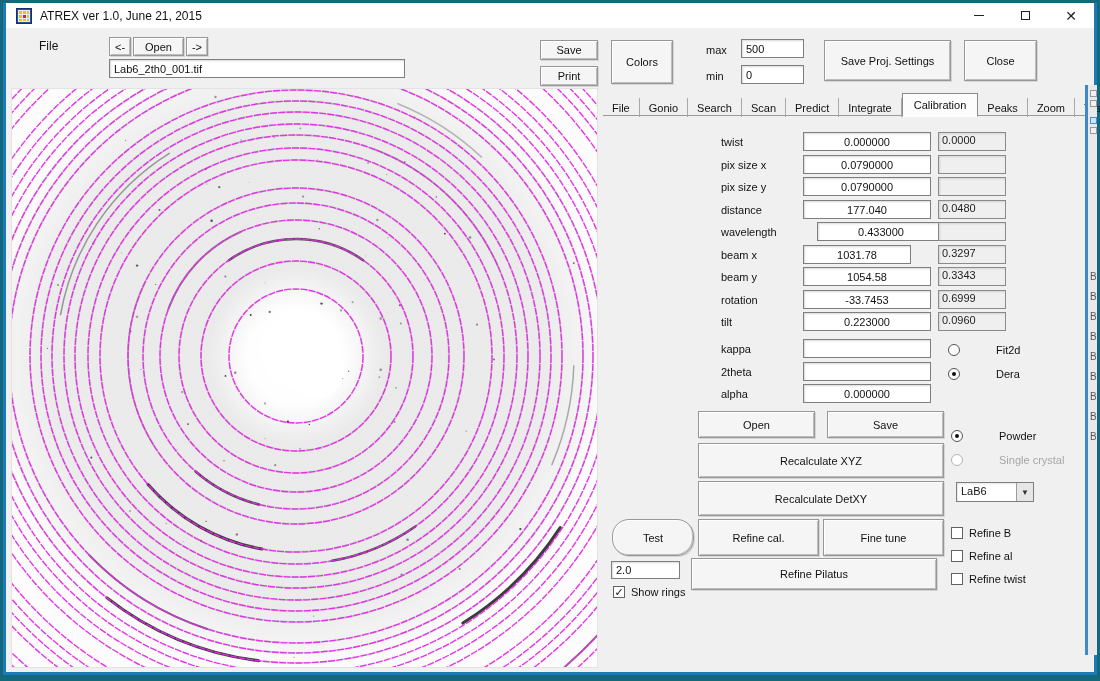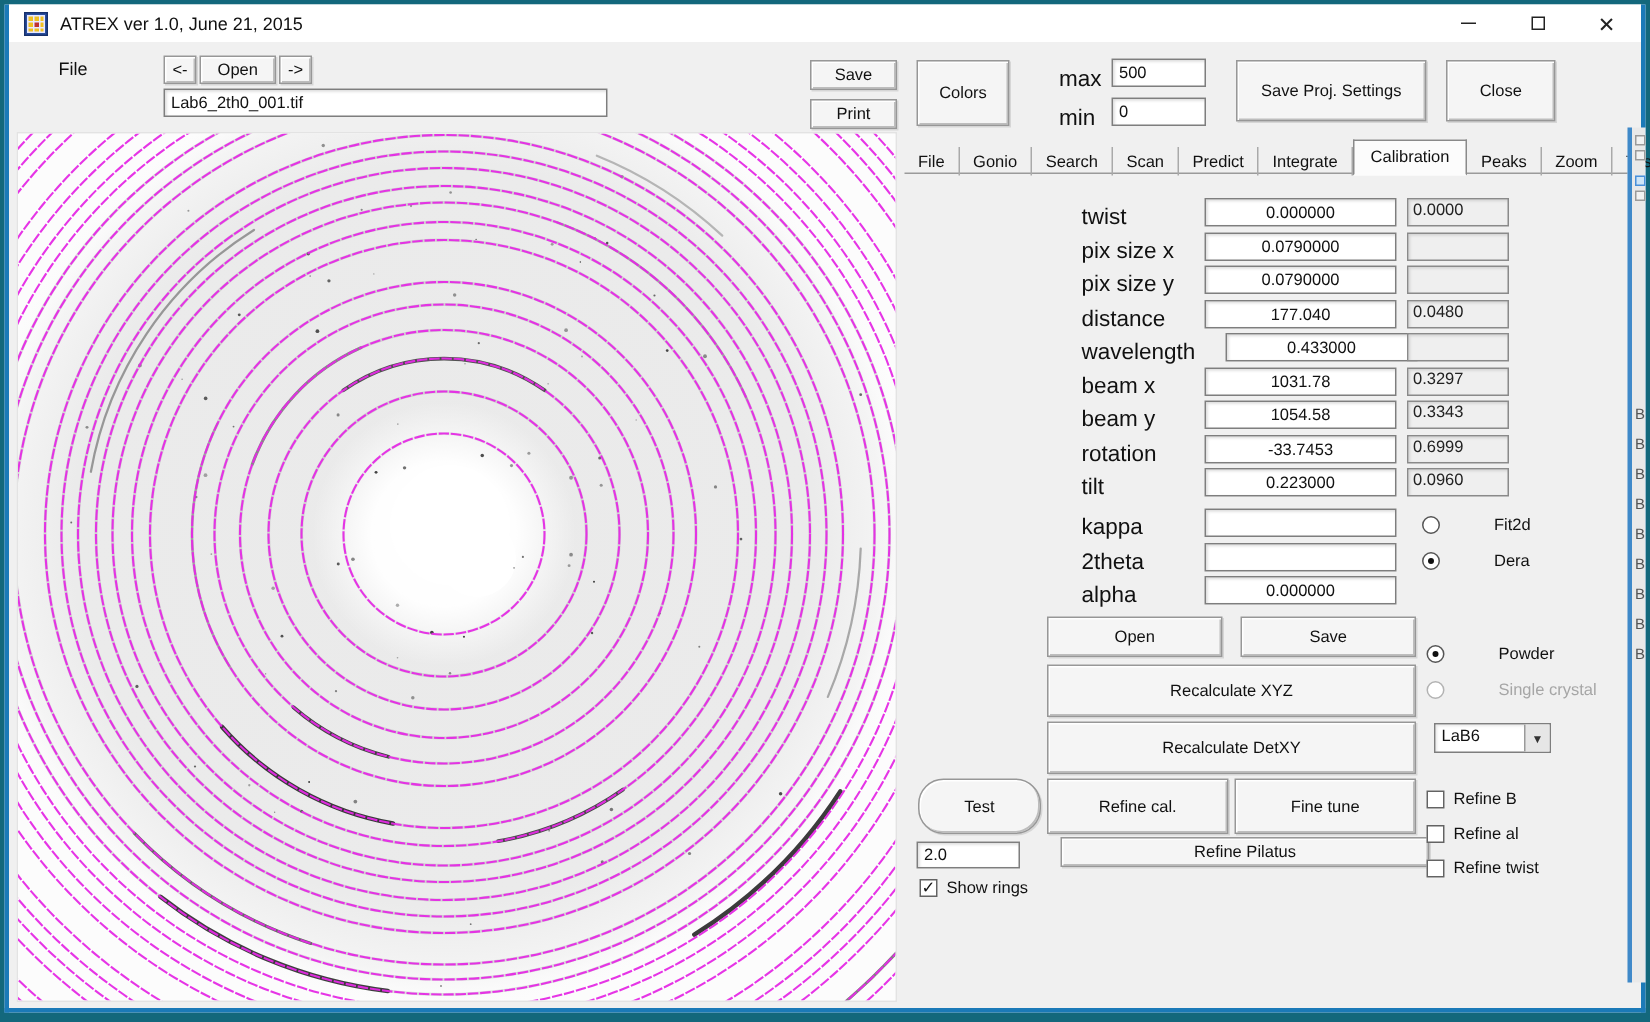--- a/index.html
+++ b/index.html
@@ -23,21 +23,21 @@
   .toolbar { position:absolute; left:0; top:25px; width:100%; height:61px; background:#f0f0f0; }
   .menu-file { position:absolute; left:27px; top:9px; font-size:12px; color:#111; padding:2px 6px; }
 
   .btn { background:#f5f5f5; border:1px solid #979797; color:#111; font-size:11px;
          display:flex; align-items:center; justify-content:center; text-align:center;
          box-shadow: inset 1px 1px 0 #ffffff, inset -1px -1px 0 #bdbdbd, 1px 1px 0 #d6d6d6;
          font-family:"Liberation Sans", sans-serif; position:absolute; cursor:default; }
   .tbx { background:#ffffff; border:1px solid #7e7e7e; font-size:11px; color:#111;
          box-shadow: inset 1px 1px 2px rgba(0,0,0,0.15); position:absolute;
          font-family:"Liberation Sans", sans-serif; padding:0 4px; outline:none; }
-  .lbl { position:absolute; font-size:15px; color:#111; }
+  .lbl { position:absolute; font-size:11px; color:#111; }
 
   .image-panel { position:absolute; left:5px; top:85px; width:587px; height:580px;
                  background:#fdfdfd; overflow:hidden; border:1px solid #e3e3e3; }
 
   .right-panel { position:absolute; left:597px; top:85px; width:492px; height:580px; }
 
   .tabstrip { position:absolute; left:0; top:5px; width:490px; height:23px;
               border-bottom:1px solid #9a9a9a; white-space:nowrap; }
   .tab { display:inline-block; font-size:11px; color:#111; padding:4px 9px 3px 9px;
          border-right:1px solid #a9a9a9; position:relative; top:3px; }
@@ -312,21 +312,21 @@
         <span class="lbl" style="left: 118px; top: 93px;">pix size y</span>
         <input class="tbx" value="0.0790000" style="left: 200px; top: 89px; width: 128px; height: 19px; text-align: center;">
         <div class="sigma" style="left: 335px; top: 89px; width: 68px; height: 19px;"></div>
         <span class="lbl" style="left: 118px; top: 116px;">distance</span>
         <input class="tbx" value="177.040" style="left: 200px; top: 112px; width: 128px; height: 19px; text-align: center;">
         <div class="sigma" style="left: 335px; top: 112px; width: 68px; height: 19px;">0.0480</div>
         <span class="lbl" style="left: 118px; top: 138px;">wavelength</span>
         <input class="tbx" value="0.433000" style="left: 214px; top: 134px; width: 128px; height: 19px; text-align: center;">
         <div class="sigma" style="left: 335px; top: 134px; width: 68px; height: 19px;"></div>
         <span class="lbl" style="left: 118px; top: 161px;">beam x</span>
-        <input class="tbx" value="1031.78" style="left: 200px; top: 157px; width: 128px; height: 19px; text-align: center;">
+        <input class="tbx" value="1031.78" style="left: 200px; top: 157px; width: 108px; height: 19px; text-align: center;">
         <div class="sigma" style="left: 335px; top: 157px; width: 68px; height: 19px;">0.3297</div>
         <span class="lbl" style="left: 118px; top: 183px;">beam y</span>
         <input class="tbx" value="1054.58" style="left: 200px; top: 179px; width: 128px; height: 19px; text-align: center;">
         <div class="sigma" style="left: 335px; top: 179px; width: 68px; height: 19px;">0.3343</div>
         <span class="lbl" style="left: 118px; top: 206px;">rotation</span>
         <input class="tbx" value="-33.7453" style="left: 200px; top: 202px; width: 128px; height: 19px; text-align: center;">
         <div class="sigma" style="left: 335px; top: 202px; width: 68px; height: 19px;">0.6999</div>
         <span class="lbl" style="left: 118px; top: 228px;">tilt</span>
         <input class="tbx" value="0.223000" style="left: 200px; top: 224px; width: 128px; height: 19px; text-align: center;">
         <div class="sigma" style="left: 335px; top: 224px; width: 68px; height: 19px;">0.0960</div>
@@ -365,21 +365,21 @@
     <div class="dropdown" style="left:353px; top:394px; width:78px; height:20px;">
       <span class="val">LaB6</span>
       <span class="arrow">▼</span>
     </div>
 
     <div class="btn" style="left:9px; top:431px; width:82px; height:37px;border-radius:17px;">Test</div>
     <div class="btn" style="left:220px; top:431px; width:121px; height:37px;">Fine tune</div>
     <div class="btn" style="left:95px; top:431px; width:121px; height:37px;">Refine cal.</div>
 
     <input class="tbx" style="left: 8px; top: 473px; width: 69px; height: 18px;" value="2.0">
-    <div class="btn" style="left:104px; top:470px; width:246px; height:20px;">Refine Pilatus</div>
+    <div class="btn" style="left:88px; top:470px; width:246px; height:32px;">Refine Pilatus</div>
 
     <div class="check" id="chk-refine-b" style="left:348px; top:439px;">
       <span class="box"></span>
       <span>Refine B</span>
     </div>
     <div class="check" id="chk-refine-al" style="left:348px; top:462px;">
       <span class="box"></span>
       <span>Refine al</span>
     </div>
     <div class="check" id="chk-refine-twist" style="left:348px; top:485px;">

